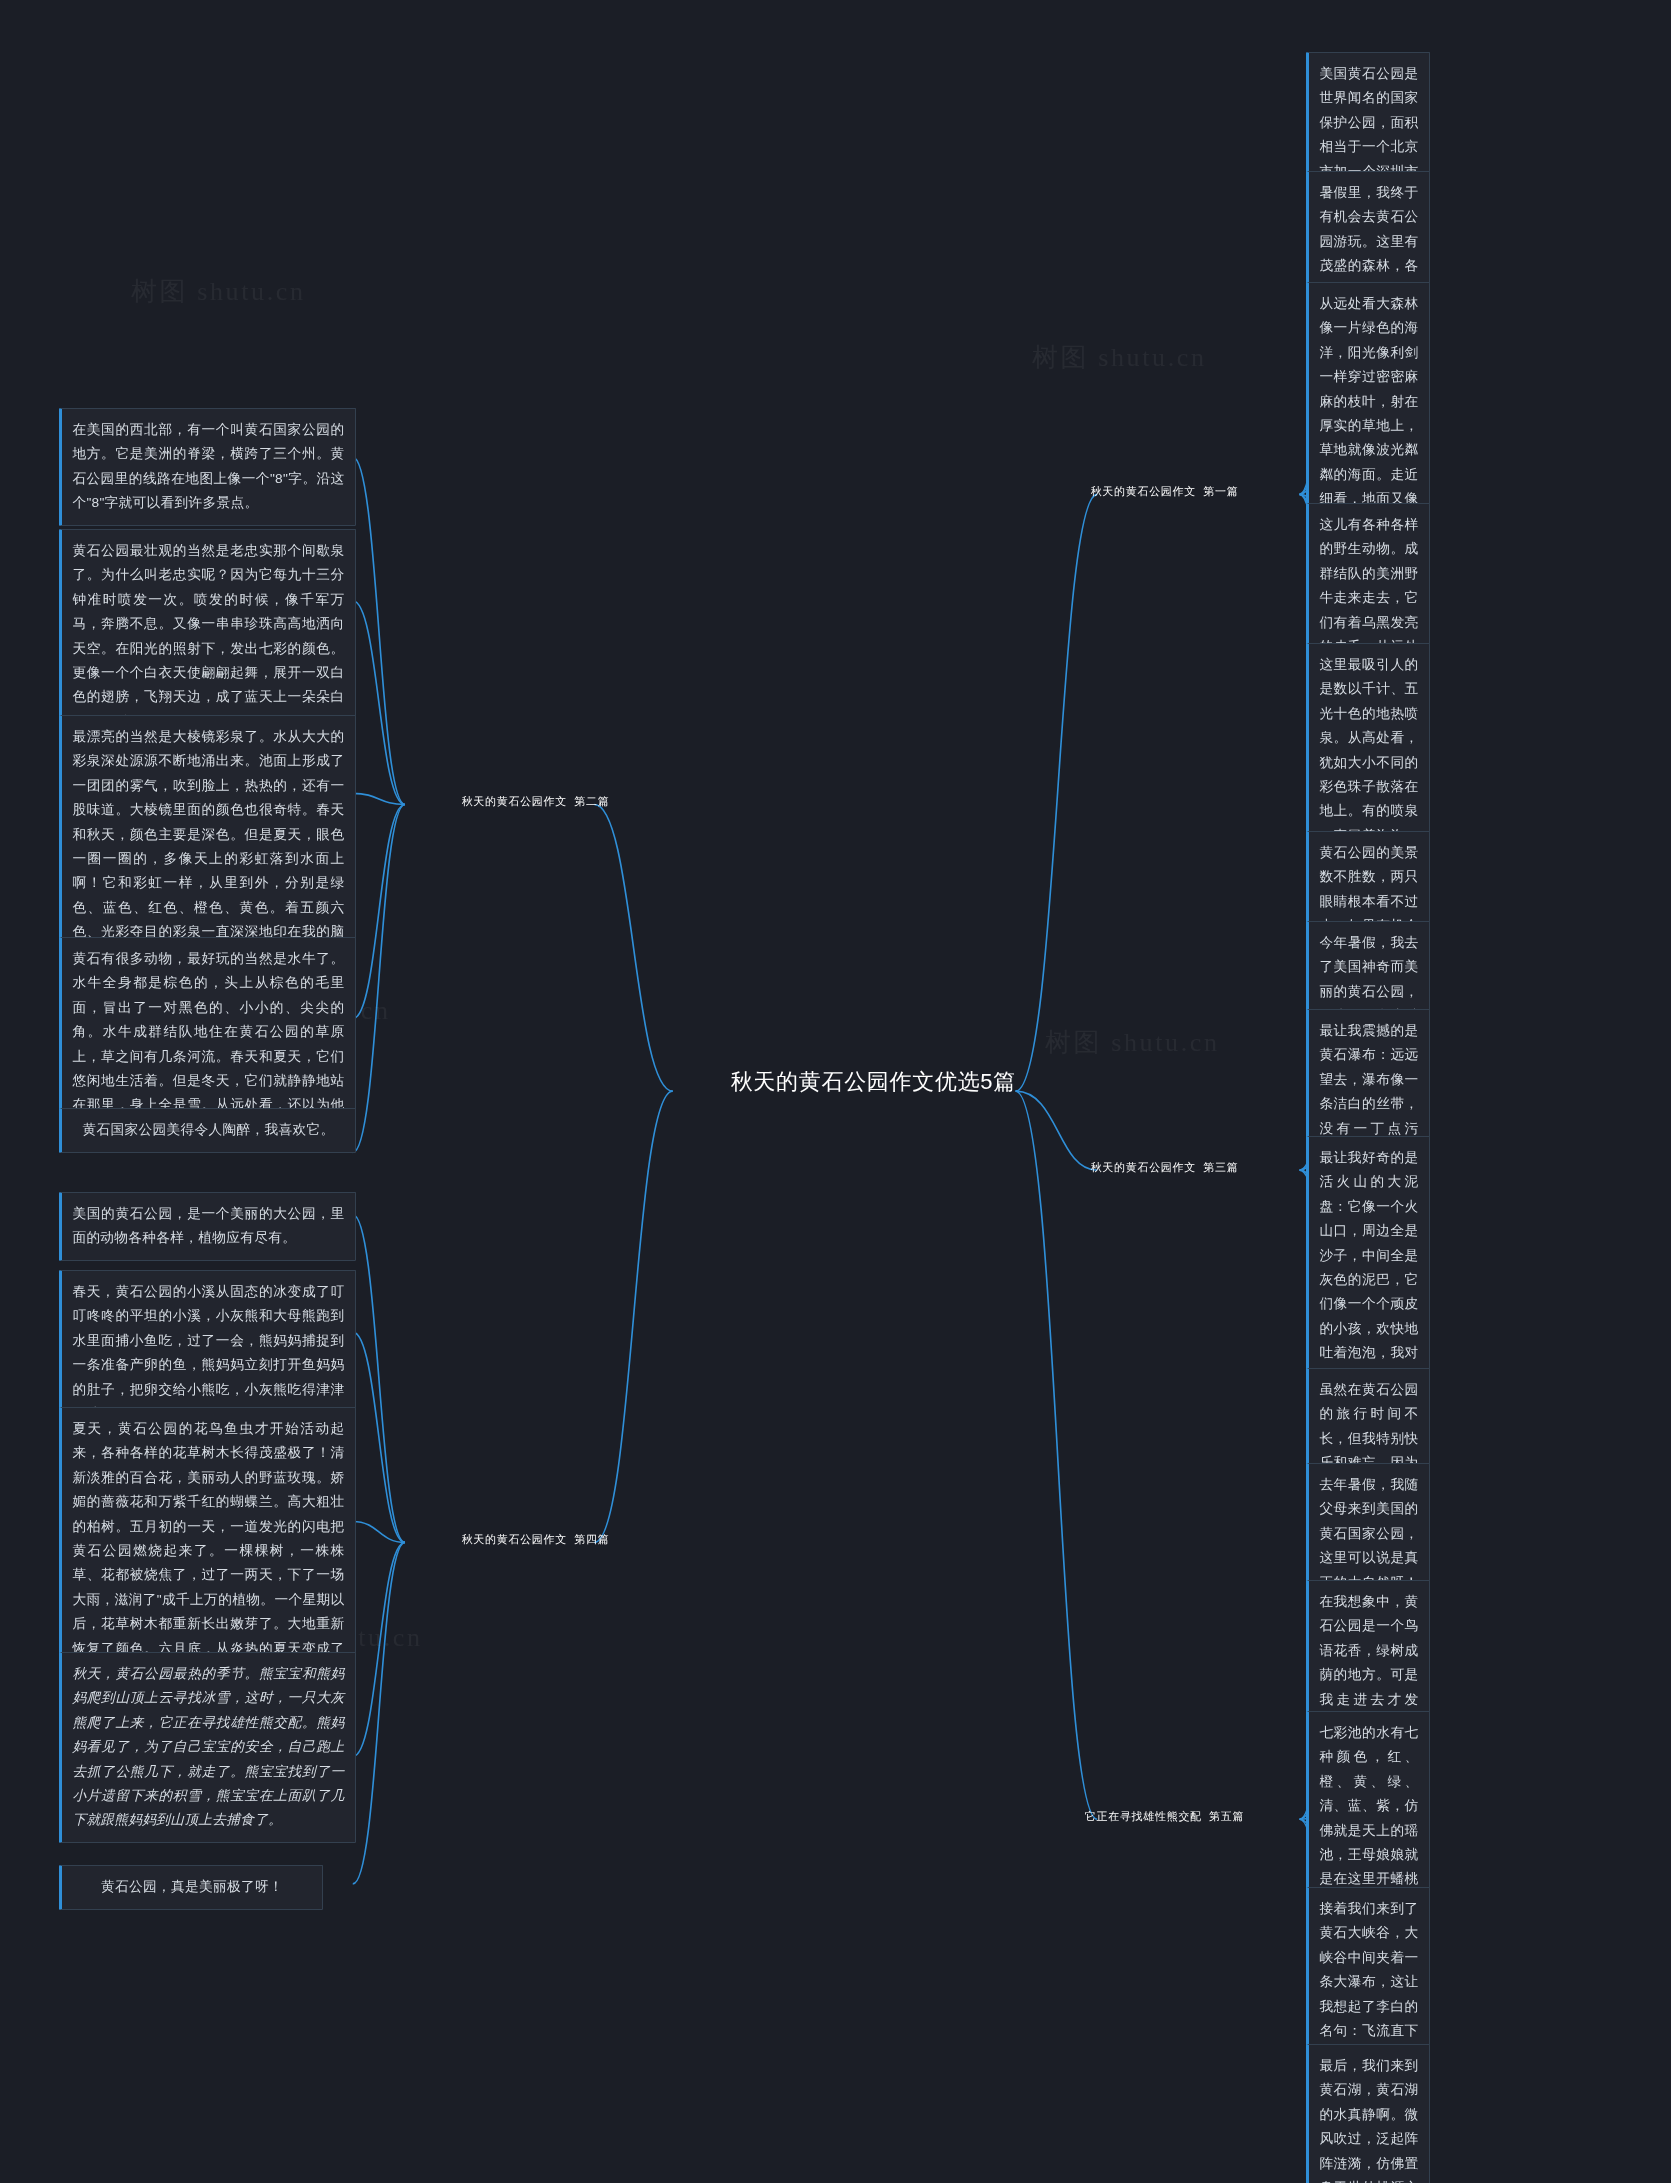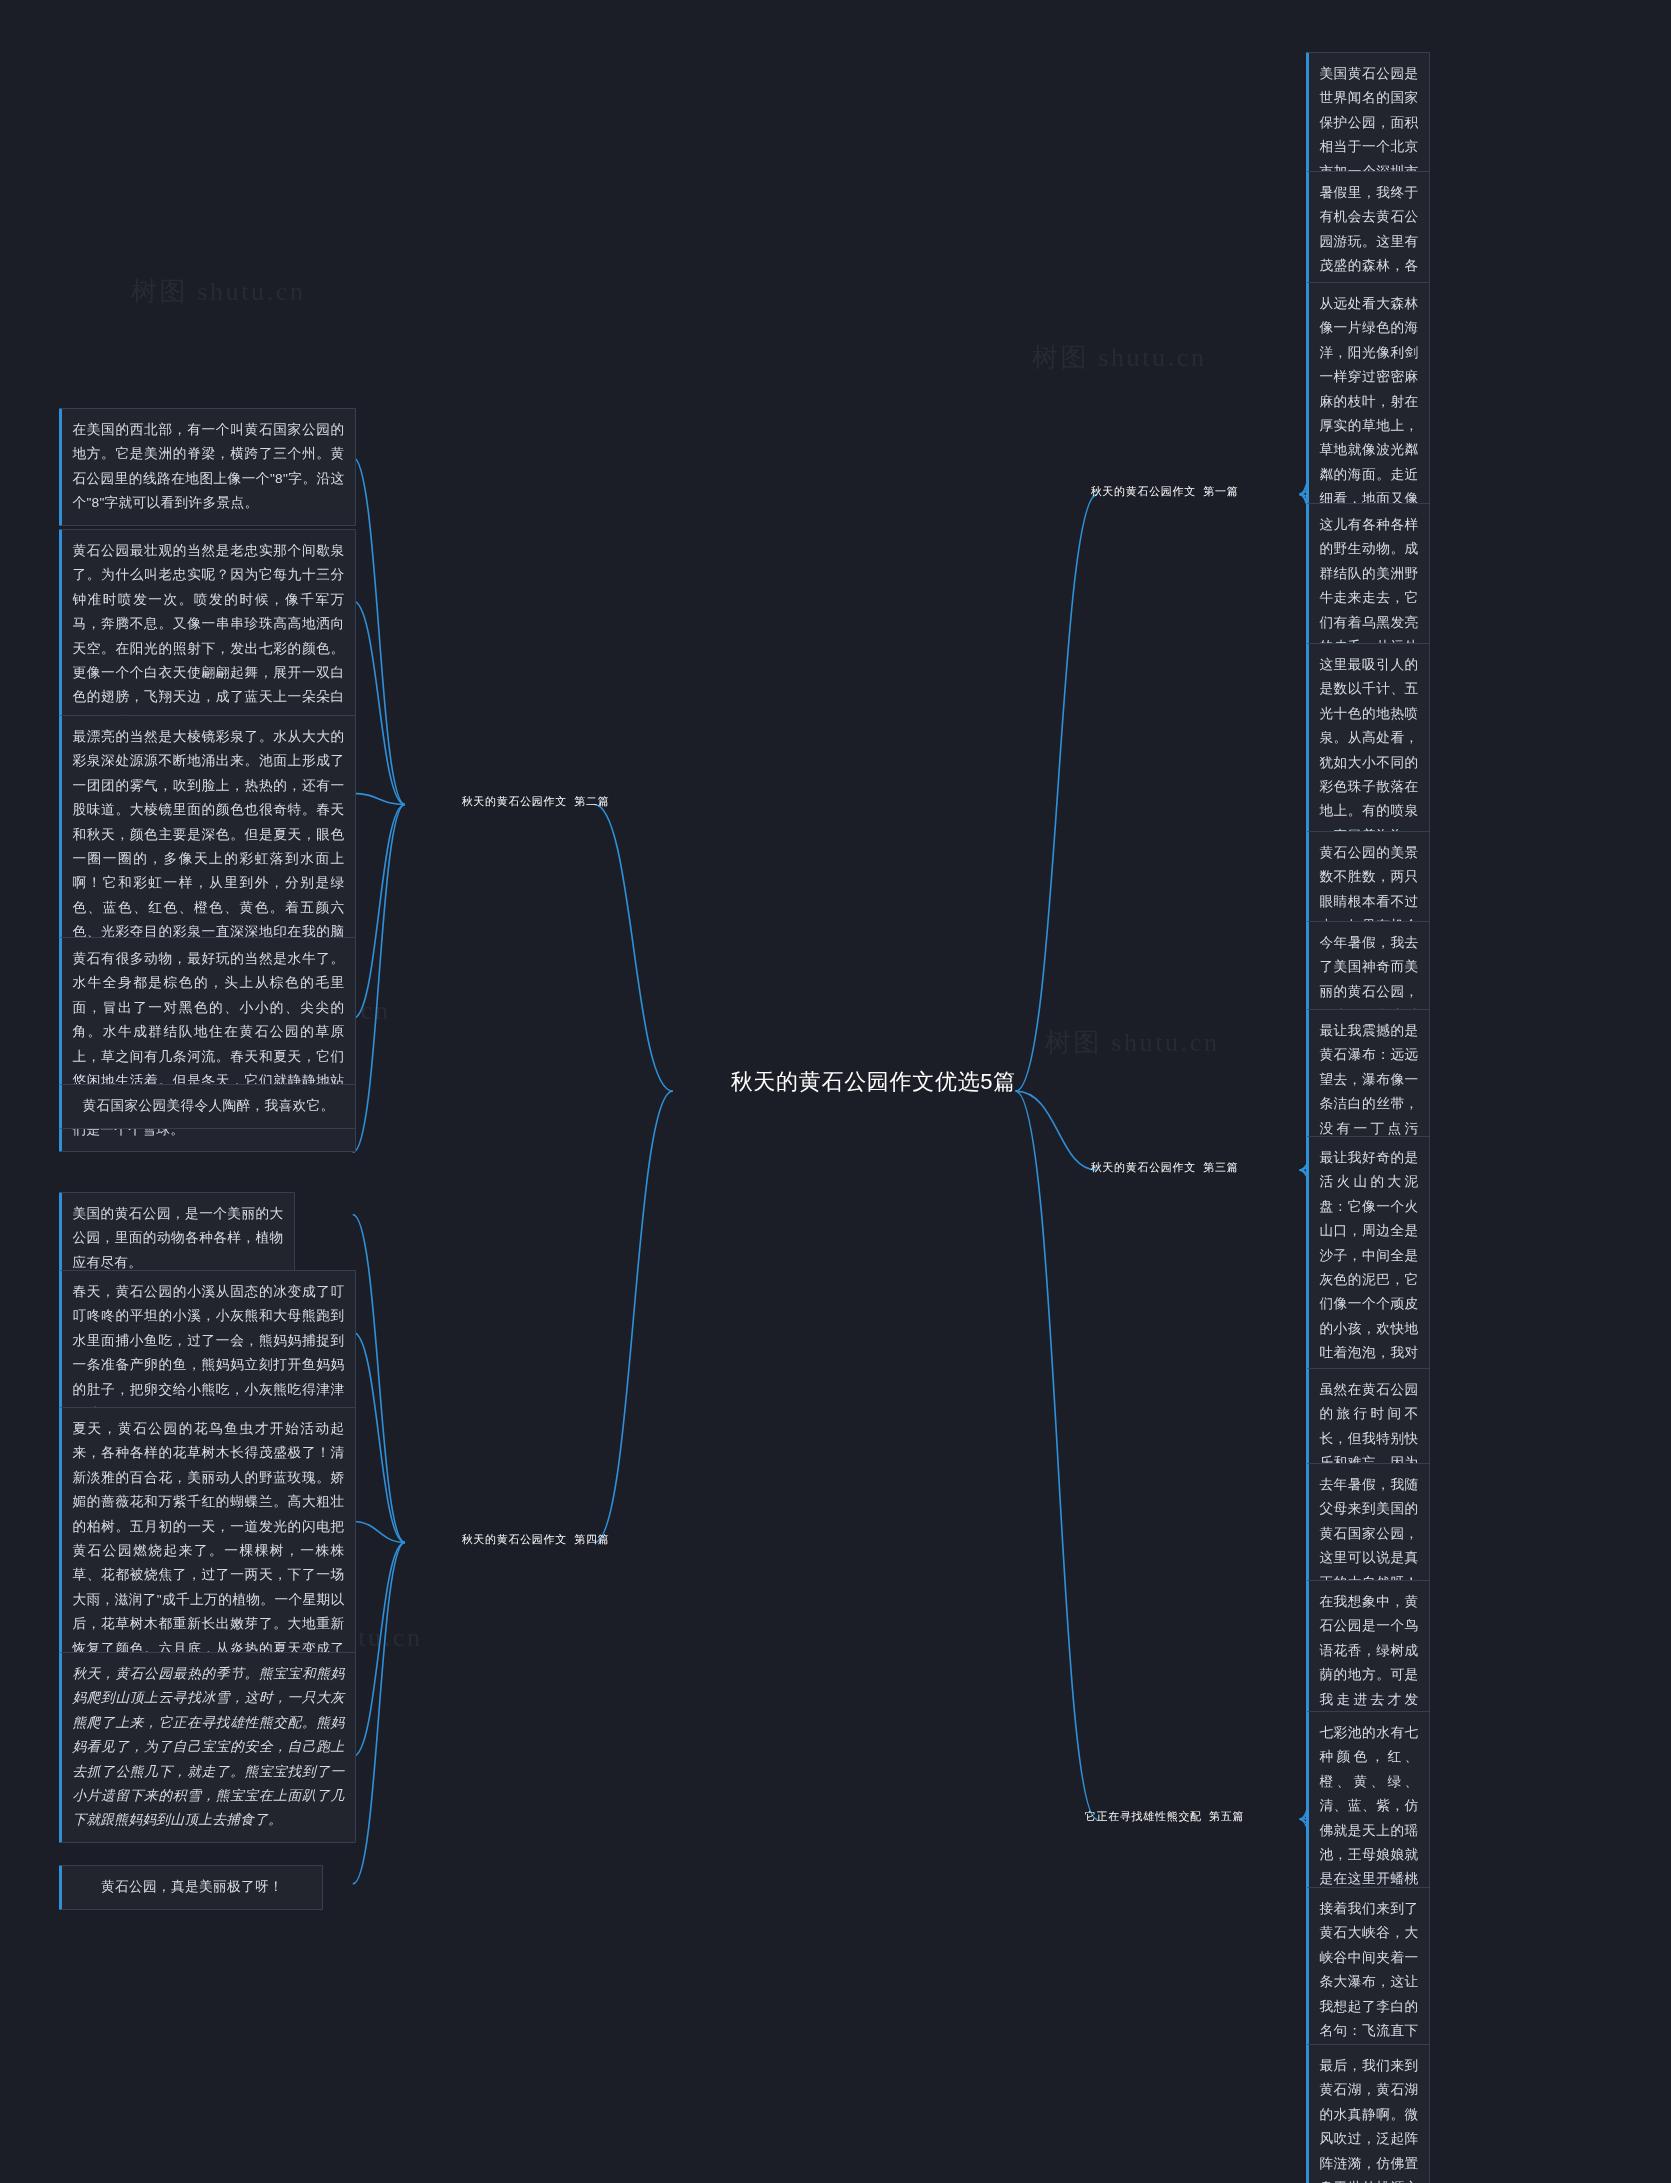--- a/index.html
+++ b/index.html
@@ -148,22 +148,22 @@
   <div class="node leaf" style="left:1306px; top:1463px; width:124px;">去年暑假，我随父母来到美国的黄石国家公园，这里可以说是真正的大自然呀！在这里，动植物是主人，我们只是客人，我已经迫不及待想要冲进去了。</div>
   <div class="node leaf" style="left:1306px; top:1580px; width:124px;">在我想象中，黄石公园是一个鸟语花香，绿树成荫的地方。可是我走进去才发现，这里比别的地方差多了，山上的树木稀稀拉拉，而且不远处还有一股臭味飘过来。臭啊！妈妈把我带到了这股臭味的源头七彩池，好美啊！</div>
   <div class="node leaf" style="left:1306px; top:1711px; width:124px;">七彩池的水有七种颜色，红、橙、黄、绿、清、蓝、紫，仿佛就是天上的瑶池，王母娘娘就是在这里开蟠桃盛宴的吧。要是没有臭味就更好了，所谓臭味其实是因为这里是火山地貌，地下热泉喷出形成浪涌烟雾，由于矿物质丰富，与火山的岩浆发生化学反应，产生的烟雾形成一股特殊的气味。</div>
   <div class="node leaf" style="left:1306px; top:1887px; width:124px;">接着我们来到了黄石大峡谷，大峡谷中间夹着一条大瀑布，这让我想起了李白的名句：飞流直下三千尺，疑是银河落九天。瀑布从高悬的山涧，从陡峭的断崖上飞泻而下，像千百条闪耀的银链，在山崖下汇成冲激的溪流浪花往上抛，形成千万朵盛开的白莲。</div>
   <div class="node leaf" style="left:1306px; top:2044px; width:124px;">最后，我们来到黄石湖，黄石湖的水真静啊。微风吹过，泛起阵阵涟漪，仿佛置身于世外桃源之中。我们依依不舍地离开黄石，踏上下一段旅程。</div>
 
   <div class="node leaf" style="left:59px; top:408px;  width:297px;">在美国的西北部，有一个叫黄石国家公园的地方。它是美洲的脊梁，横跨了三个州。黄石公园里的线路在地图上像一个"8"字。沿这个"8"字就可以看到许多景点。</div>
   <div class="node leaf" style="left:59px; top:529px;  width:297px;">黄石公园最壮观的当然是老忠实那个间歇泉了。为什么叫老忠实呢？因为它每九十三分钟准时喷发一次。喷发的时候，像千军万马，奔腾不息。又像一串串珍珠高高地洒向天空。在阳光的照射下，发出七彩的颜色。更像一个个白衣天使翩翩起舞，展开一双白色的翅膀，飞翔天边，成了蓝天上一朵朵白云，好看极了。</div>
   <div class="node leaf" style="left:59px; top:715px; width:297px;">最漂亮的当然是大棱镜彩泉了。水从大大的彩泉深处源源不断地涌出来。池面上形成了一团团的雾气，吹到脸上，热热的，还有一股味道。大棱镜里面的颜色也很奇特。春天和秋天，颜色主要是深色。但是夏天，眼色一圈一圈的，多像天上的彩虹落到水面上啊！它和彩虹一样，从里到外，分别是绿色、蓝色、红色、橙色、黄色。着五颜六色、光彩夺目的彩泉一直深深地印在我的脑海中。</div>
   <div class="node leaf" style="left:59px; top:937px; width:297px;">黄石有很多动物，最好玩的当然是水牛了。水牛全身都是棕色的，头上从棕色的毛里面，冒出了一对黑色的、小小的、尖尖的角。水牛成群结队地住在黄石公园的草原上，草之间有几条河流。春天和夏天，它们悠闲地生活着。但是冬天，它们就静静地站在那里，身上全是雪。从远处看，还以为他们是一个个雪球。</div>
-  <div class="node leaf short" style="left:59px; top:1084px; width:297px;">黄石国家公园美得令人陶醉，我喜欢它。</div>
+  <div class="node leaf short" style="left:59px; top:1108px; width:297px;">黄石国家公园美得令人陶醉，我喜欢它。</div>
 
-  <div class="node leaf" style="left:59px; top:1192px; width:236px;">美国的黄石公园，是一个美丽的大公园，里面的动物各种各样，植物应有尽有。</div>
+  <div class="node leaf" style="left:59px; top:1192px; width:297px;">美国的黄石公园，是一个美丽的大公园，里面的动物各种各样，植物应有尽有。</div>
   <div class="node leaf" style="left:59px; top:1270px; width:297px;">春天，黄石公园的小溪从固态的冰变成了叮叮咚咚的平坦的小溪，小灰熊和大母熊跑到水里面捕小鱼吃，过了一会，熊妈妈捕捉到一条准备产卵的鱼，熊妈妈立刻打开鱼妈妈的肚子，把卵交给小熊吃，小灰熊吃得津津有味。</div>
   <div class="node leaf" style="left:59px; top:1407px; width:297px;">夏天，黄石公园的花鸟鱼虫才开始活动起来，各种各样的花草树木长得茂盛极了！清新淡雅的百合花，美丽动人的野蓝玫瑰。娇媚的蔷薇花和万紫千红的蝴蝶兰。高大粗壮的柏树。五月初的一天，一道发光的闪电把黄石公园燃烧起来了。一棵棵树，一株株草、花都被烧焦了，过了一两天，下了一场大雨，滋润了"成千上万的植物。一个星期以后，花草树木都重新长出嫩芽了。大地重新恢复了颜色。六月底，从炎热的夏天变成了下雪的天地了。六月飞雪。持续将近一个多月了。</div>
   <div class="node leaf" style="left:59px; top:1652px; width:297px;font-style:italic;">秋天，黄石公园最热的季节。熊宝宝和熊妈妈爬到山顶上云寻找冰雪，这时，一只大灰熊爬了上来，它正在寻找雄性熊交配。熊妈妈看见了，为了自己宝宝的安全，自己跑上去抓了公熊几下，就走了。熊宝宝找到了一小片遗留下来的积雪，熊宝宝在上面趴了几下就跟熊妈妈到山顶上去捕食了。</div>
   <div class="node leaf short" style="left:59px; top:1865px; width:264px;">黄石公园，真是美丽极了呀！</div>
 
 </div>
 
 
 </body></html>

